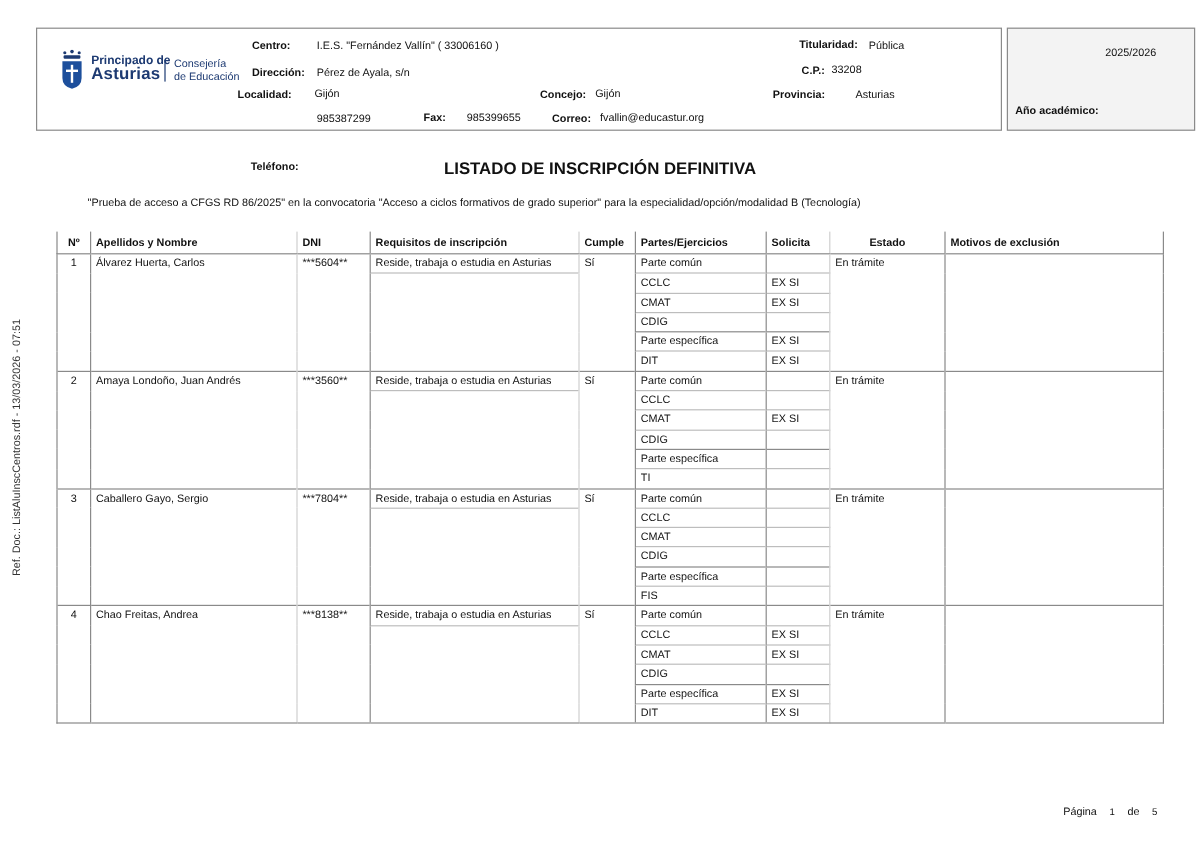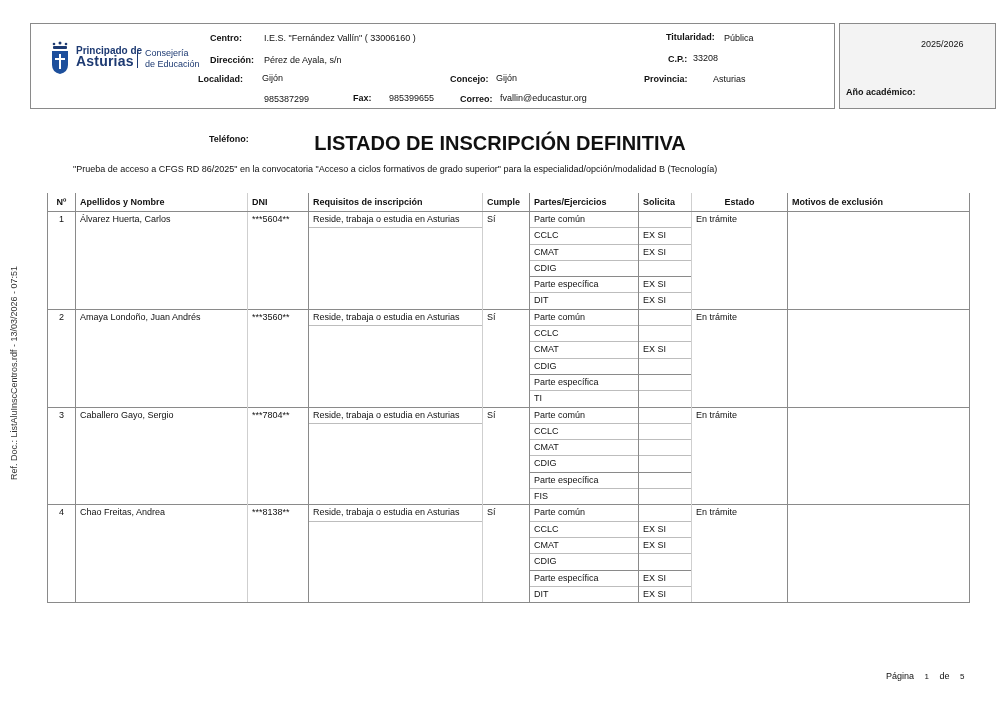--- a/index.html
+++ b/index.html
@@ -13,21 +13,21 @@
   .lbl { font-weight: bold; font-size: 9px; }
   .val { font-size: 9px; }
 
   
   #logo { left: 50px; top: 41px; width: 160px; height: 40px; }
   #logo .txt1 { position: absolute; left: 26px; top: 4px; font-size: 10px; font-weight: bold; color: #1d3a72; }
   #logo .txt2 { position: absolute; left: 26px; top: 12px; font-size: 14px; font-weight: bold; color: #1d3a72; letter-spacing: 0.2px; }
   #logo .sep { position: absolute; left: 87px; top: 9px; width: 1px; height: 18px; background: #1d3a72; }
   #logo .txt3 { position: absolute; left: 95px; top: 7px; font-size: 9px; color: #1d3a72; line-height: 11px; }
 
-  #title { left: 0; width: 1000px; top: 132px; text-align: center; font-size: 20px; font-weight: bold; }
+  #title { left: 0; width: 1000px; top: 132px; text-align: center; font-size: 14px; font-weight: bold; }
   #subtitle { left: 73px; top: 164px; font-size: 9px; }
 
   #sidebar-ref { left: 9px; top: 480px; transform-origin: 0 0; transform: rotate(-90deg); font-size: 9px; white-space: nowrap; color: #333; }
   #footer { left: 886px; top: 671px; font-size: 9px; }
   #footer span { margin-right: 8px; }
   #footer .small { font-size: 8px; }
 
   
   table#list { position: absolute; left: 47px; top: 193px; border-collapse: collapse; table-layout: fixed; width: 922px; }
   #list th, #list td { font-size: 9px; padding: 0 4px; height: 15.3px; line-height: 14px; vertical-align: top; text-align: left; white-space: nowrap; overflow: hidden; }

